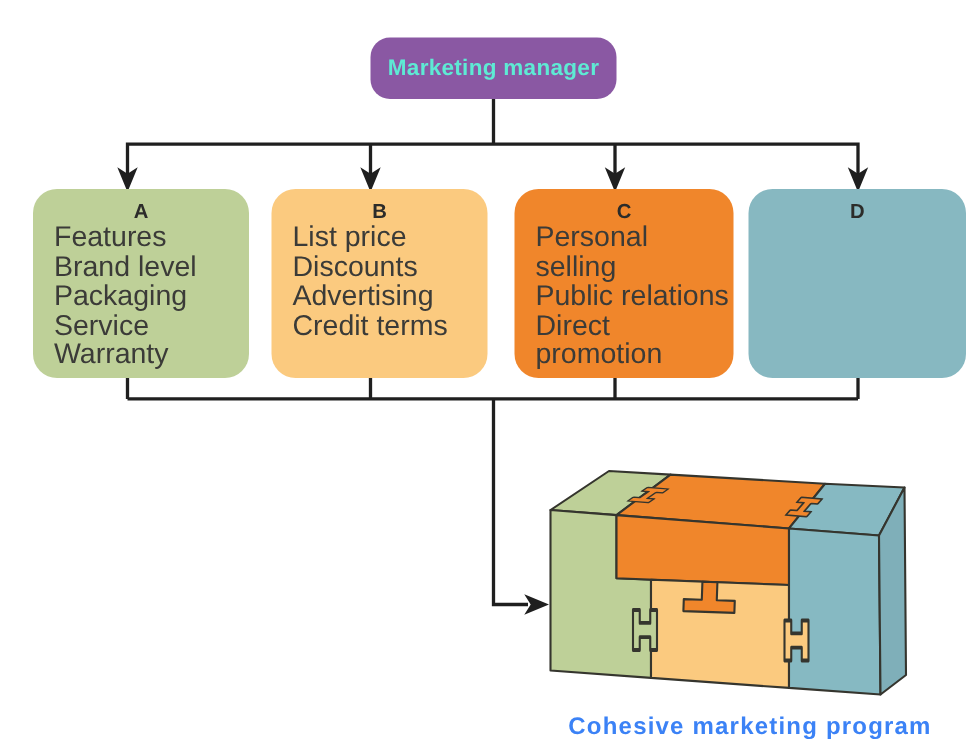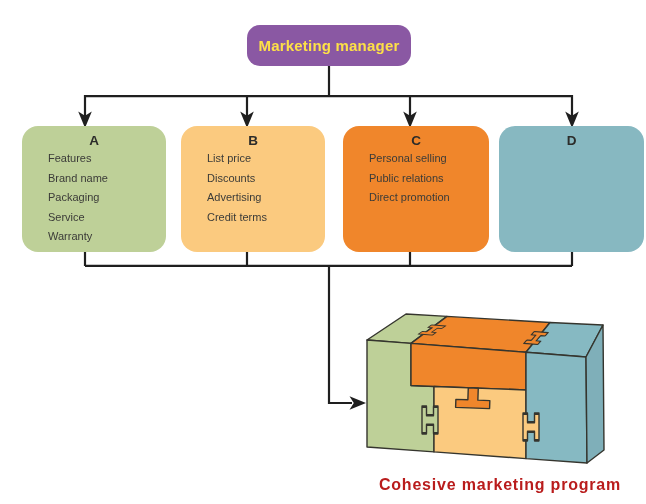--- a/index.html
+++ b/index.html
@@ -5,36 +5,36 @@
   html,body{margin:0;padding:0;background:#ffffff;}
   .canvas{
     position:relative;width:646px;height:504px;background:#ffffff;
     font-family:"Liberation Sans", sans-serif;overflow:hidden;
   }
   .connectors{position:absolute;left:0;top:0;z-index:0;}
   .root-box{
     position:absolute;left:247px;top:25px;width:164px;height:41px;
     background:#8A58A3;border-radius:13px;z-index:2;
     display:flex;align-items:center;justify-content:center;
-    color:#fde047;font-weight:bold;font-size:15px;letter-spacing:.2px;
+    color:#5eead4;font-weight:bold;font-size:15px;letter-spacing:.2px;
   }
   .pbox{
     position:absolute;top:126px;width:144px;height:126px;border-radius:16px;
     z-index:1;color:#3b3b38;box-sizing:border-box;
   }
   .pletter{text-align:center;font-weight:bold;font-size:13.5px;color:#2c2c2a;margin-top:6px;line-height:17px;}
-  .plist{padding-left:26px;font-size:11px;line-height:19.5px;}
+  .plist{padding-left:14px;font-size:19px;line-height:19.5px;}
   .box-a{left:22px;background:#BED098;}
   .box-b{left:181px;background:#FBCA7F;}
   .box-c{left:343px;width:146px;background:#F0862B;}
   .box-d{left:499px;width:145px;background:#87B8C1;}
   .puzzle{position:absolute;left:354px;top:300px;z-index:1;}
   .caption{
     position:absolute;left:354px;top:476px;width:292px;z-index:1;
-    text-align:center;font-weight:bold;font-size:16px;letter-spacing:.8px;color:#b91c1c;
+    text-align:center;font-weight:bold;font-size:16px;letter-spacing:.8px;color:#3b82f6;
   }
 </style>
 </head>
 <body>
 
 <div class="canvas">
 
   <svg class="connectors" width="646" height="504" viewBox="0 0 646 504">
     <g stroke="#1F1F1F" stroke-width="2.2" fill="none">
       <path d="M329,66 V96 M85,96.1 H572 M85,95 V116 M247,95 V116 M410,95 V116 M572,95 V116"></path>
@@ -50,21 +50,21 @@
   </svg>
 
   <div class="root-box">
     <span>Marketing manager</span>
   </div>
 
   <div class="pbox box-a">
     <div class="pletter">A</div>
     <div class="plist">
       <div>Features</div>
-      <div>Brand name</div>
+      <div>Brand level</div>
       <div>Packaging</div>
       <div>Service</div>
       <div>Warranty</div>
     </div>
   </div>
 
   <div class="pbox box-b">
     <div class="pletter">B</div>
     <div class="plist">
       <div>List price</div>

